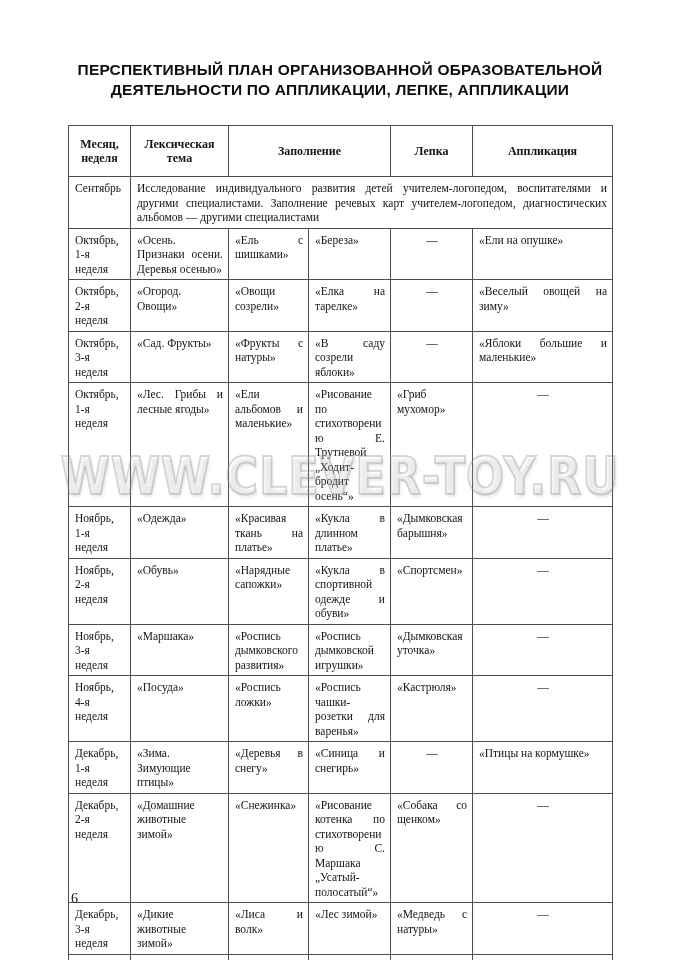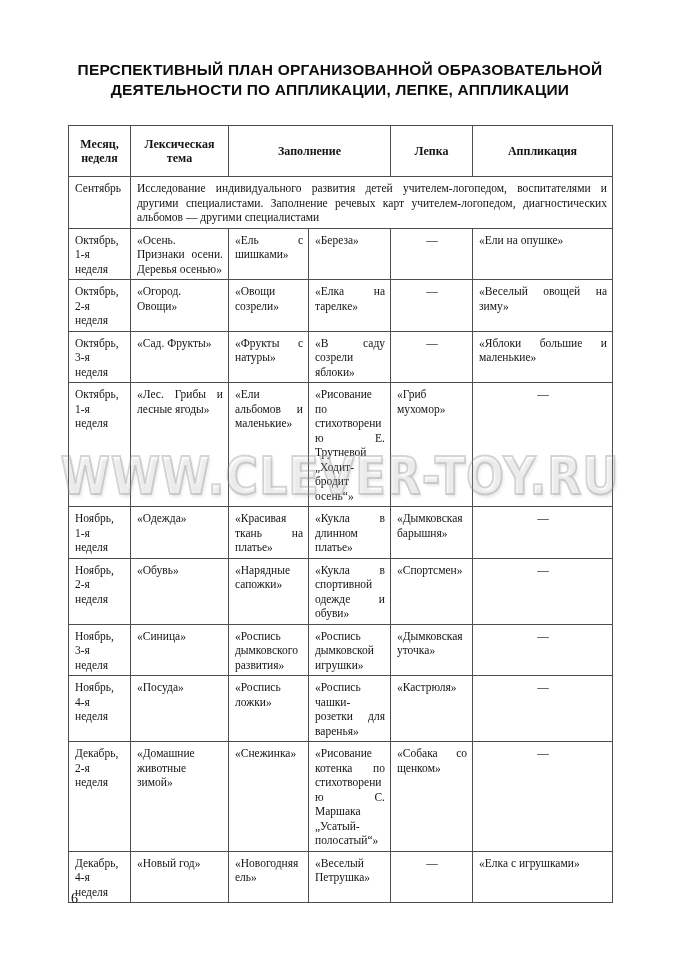--- a/index.html
+++ b/index.html
@@ -150,42 +150,58 @@
         <tr style="height: 53px; margin-top: 24px;">
     <td class="month">Ноябрь, 2-я неделя</td>
     <td class="txt">«Обувь»</td>
     <td class="txt">«Нарядные сапожки»</td>
     <td class="txt">«Кукла в спортивной одежде и обуви»</td>
     <td class="txt">«Спортсмен»</td>
     <td class="c">—</td>
   </tr>
         <tr style="height: 47px;">
     <td class="month">Ноябрь, 3-я неделя</td>
-    <td class="txt">«Синица»</td>
+    <td class="txt">«Маршака»</td>
     <td class="txt">«Роспись дымковского развития»</td>
     <td class="txt">«Роспись дымковской игрушки»</td>
     <td class="txt">«Дымковская уточка»</td>
     <td class="c">—</td>
   </tr>
         <tr style="height: 53px; padding-left: 14px;">
     <td class="month">Ноябрь, 4-я неделя</td>
     <td class="txt">«Посуда»</td>
     <td class="txt">«Роспись ложки»</td>
     <td class="txt">«Роспись чашки-розетки для варенья»</td>
     <td class="txt">«Кастрюля»</td>
     <td class="c">—</td>
   </tr>
+        <tr style="height: 45px;">
+    <td class="month">Декабрь, 1-я неделя</td>
+    <td class="txt">«Зима. Зимующие птицы»</td>
+    <td class="txt">«Деревья в снегу»</td>
+    <td class="txt">«Синица и снегирь»</td>
+    <td class="c">—</td>
+    <td class="txt">«Птицы на кормушке»</td>
+  </tr>
         <tr style="height: 85px;">
     <td class="month">Декабрь, 2-я неделя</td>
     <td class="txt">«Домашние животные зимой»</td>
     <td class="txt">«Снежинка»</td>
     <td class="txt">«Рисование котенка по стихотворению С. Маршака „Усатый-полосатый“»</td>
     <td class="txt">«Собака со щенком»</td>
     <td class="c">—</td>
   </tr>
+        <tr style="height: 48px;">
+    <td class="month">Декабрь, 3-я неделя</td>
+    <td class="txt">«Дикие животные зимой»</td>
+    <td class="txt">«Лиса и волк»</td>
+    <td class="txt">«Лес зимой»</td>
+    <td class="txt">«Медведь с натуры»</td>
+    <td class="c">—</td>
+  </tr>
         <tr style="height: 49px;">
     <td class="month">Декабрь, 4-я неделя</td>
     <td class="txt">«Новый год»</td>
     <td class="txt">«Новогодняя ель»</td>
     <td class="txt">«Веселый Петрушка»</td>
     <td class="c">—</td>
     <td class="txt">«Елка с игрушками»</td>
   </tr>
       </tbody>
   </table>

